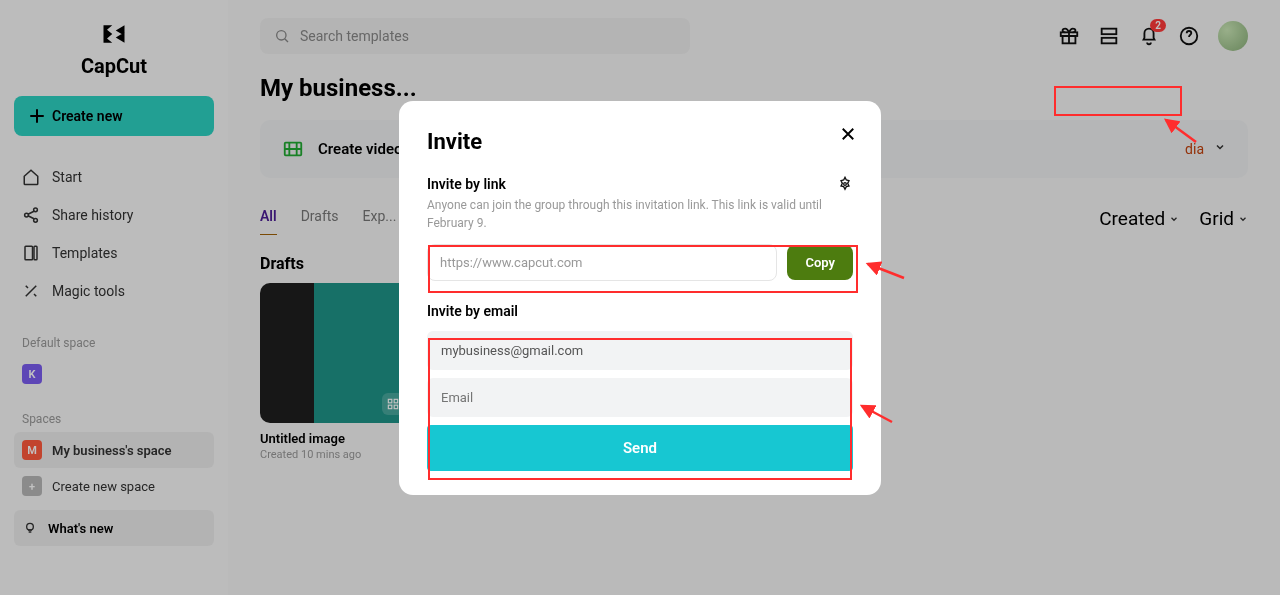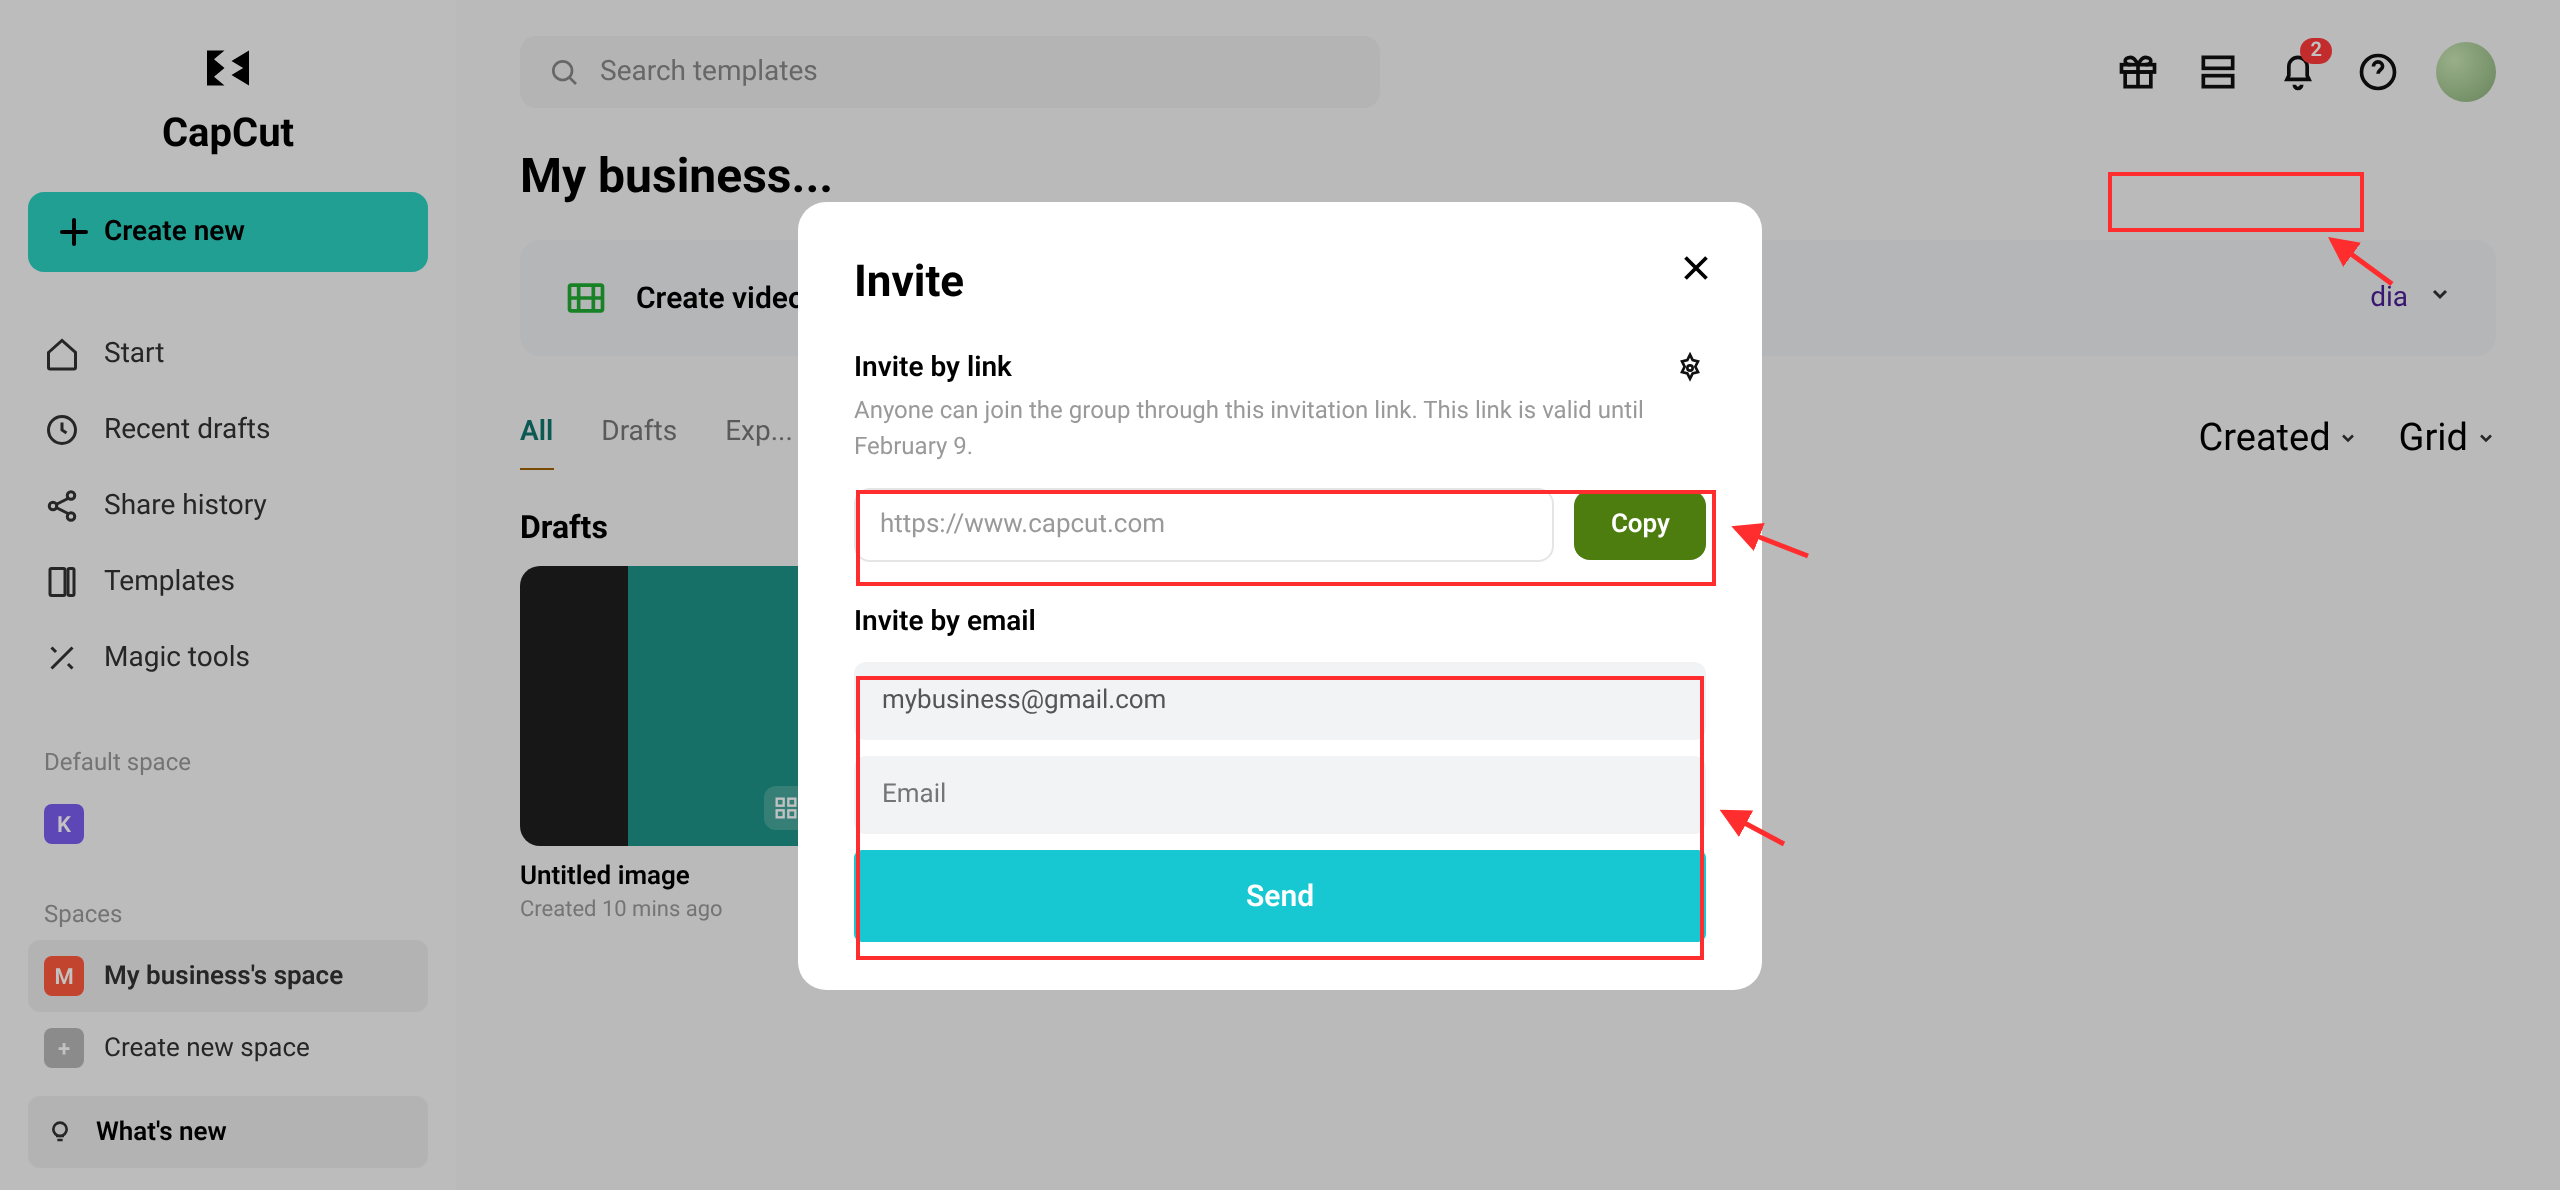--- a/index.html
+++ b/index.html
@@ -32,25 +32,25 @@
 
 .page-header { display: flex; align-items: center; margin-bottom: 18px; }
 .page-title { font-size: 24px; font-weight: 700; }
 .header-actions { margin-left: auto; display: flex; align-items: center; gap: 10px; }
 .avatar-sm { width: 28px; height: 28px; border-radius: 50%; background: radial-gradient(circle at 30% 30%, #c9e6b5, #8ab07a); }
 .invite-btn { background: #eee; border: none; border-radius: 6px; padding: 8px 12px; font-size: 13px; font-weight: 600; display: flex; align-items: center; gap: 6px; cursor: pointer; }
 .gear-btn { width: 30px; height: 30px; background: #eee; border: none; border-radius: 6px; display: flex; align-items: center; justify-content: center; cursor: pointer; }
 
 .create-row { background: #eef0f1; border-radius: 10px; padding: 18px 22px; display: flex; align-items: center; gap: 14px; margin-bottom: 24px; }
 .create-row .label { font-size: 15px; font-weight: 600; }
-.create-row .dd { margin-left: auto; display: flex; align-items: flex-start; gap: 10px; font-size: 14px; color: #4c1d95; }
+.create-row .dd { margin-left: auto; display: flex; align-items: flex-start; gap: 10px; font-size: 14px; color: #c2410c; }
 
 .tabs { display: flex; gap: 24px; border-bottom: 1px solid transparent; }
 .tab { padding: 6px 0 10px; font-size: 14px; color: #777; cursor: pointer; }
-.tab.active { color: #0f766e; font-weight: 600; border-bottom: 1px solid #a16207; }
+.tab.active { color: #4c1d95; font-weight: 600; border-bottom: 1px solid #a16207; }
 .toolbar-right { margin-left: auto; display: flex; gap: 20px; font-size: 19px; }
 .dd-btn { display: flex; align-items: center; gap: 4px; cursor: pointer; }
 
 .section-title { font-size: 16px; font-weight: 700; margin: 18px 0 10px; }
 .draft-card { width: 152px; }
 .draft-thumb { height: 140px; background: #1f1f1f; border-radius: 10px; position: relative; overflow: hidden; }
 .draft-thumb .teal { position: absolute; top: 0; right: 0; width: 98px; height: 100%; background: #1f9488; }
 .draft-thumb .menu-dot { position: absolute; right: 8px; bottom: 8px; width: 22px; height: 22px; background: rgba(255,255,255,0.18); color:#fff; border-radius: 6px; display: flex; align-items: center; justify-content: center; font-size: 14px; }
 .draft-title { font-size: 13px; font-weight: 600; margin-top: 8px; }
 .draft-sub { font-size: 11px; color: #999; margin-top: 2px; }
@@ -96,29 +96,20 @@
       <span>Create new</span>
     </button>
 
     <div class="nav-item">
       <span class="icon">
           <svg width="18" height="18" viewBox="0 0 24 24" fill="none" stroke="#333" stroke-width="2">
             <path d="M3 11l9-8 9 8v10a1 1 0 01-1 1H4a1 1 0 01-1-1V11z"></path>
           </svg>
         </span>
       <span>Start</span>
-    </div>
-    <div class="nav-item">
-      <span class="icon">
-          <svg width="18" height="18" viewBox="0 0 24 24" fill="none" stroke="#333" stroke-width="2">
-            <circle cx="12" cy="12" r="9"></circle>
-            <path d="M12 7v5l3 2"></path>
-          </svg>
-        </span>
-      <span>Recent drafts</span>
     </div>
     <div class="nav-item">
       <span class="icon">
           <svg width="18" height="18" viewBox="0 0 24 24" fill="none" stroke="#333" stroke-width="2">
             <circle cx="18" cy="5" r="2.5"></circle>
             <circle cx="6" cy="12" r="2.5"></circle>
             <circle cx="18" cy="19" r="2.5"></circle>
             <path d="M8 11l8-4M8 13l8 4"></path>
           </svg>
         </span>

